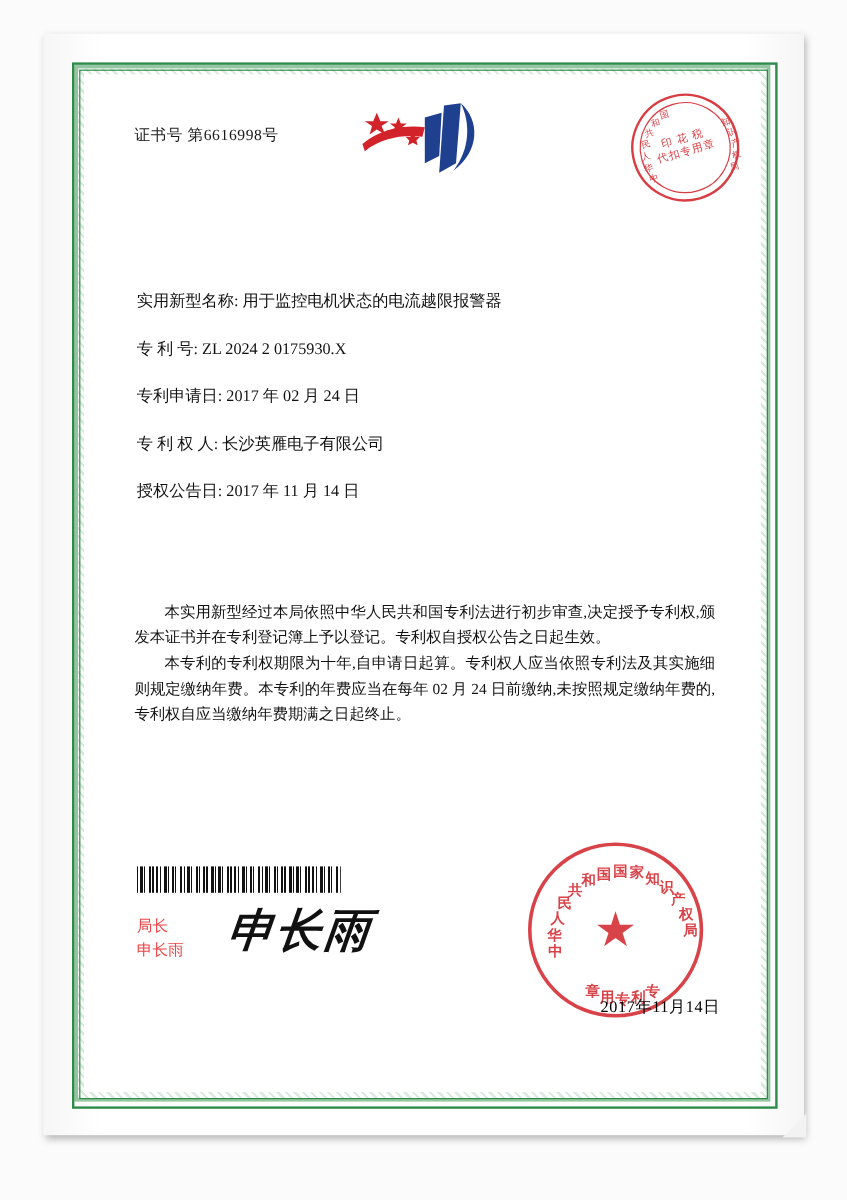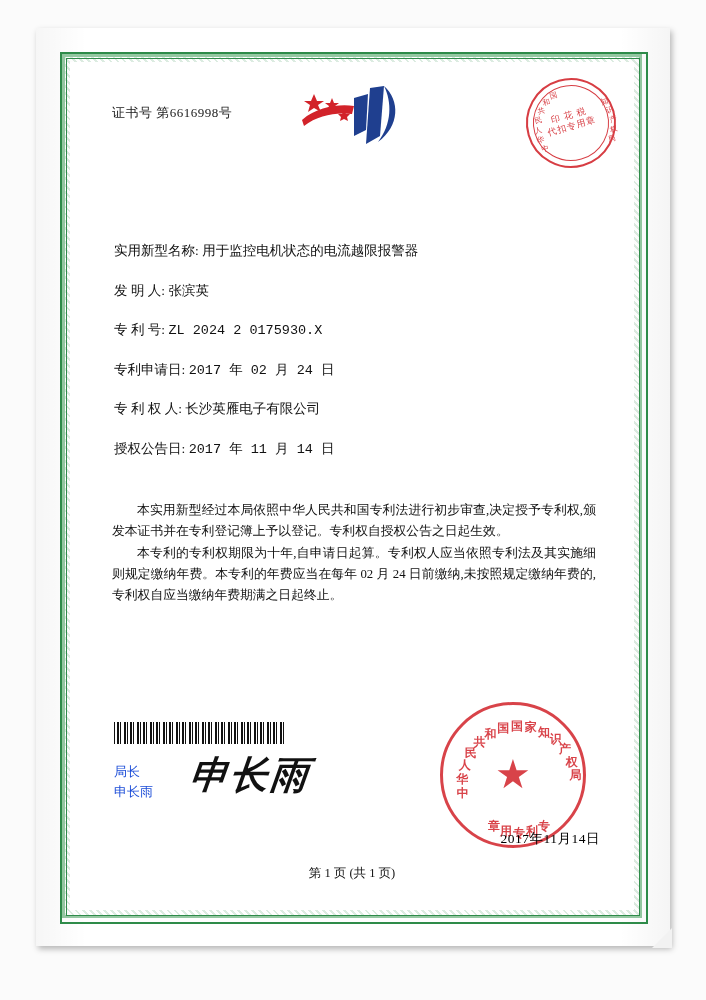--- a/index.html
+++ b/index.html
@@ -161,21 +161,21 @@
   }
   .field {
     margin-bottom: 21.5px;
     white-space: nowrap;
   }
   .field .lbl {
     display: inline-block;
     font-family: "Liberation Serif", serif;
   }
   .field .val {
-    font-family: Liberation Mono, monospace;
+    font-family: Liberation Serif, serif;
   }
 
   .paras {
     position: absolute;
     left: 42px;
     top: 438px;
     width: 484px;
     font-size: 12.8px;
     line-height: 21px;
     color: #111;
@@ -199,21 +199,21 @@
       #111 0 1px, #fff 1px 3px, #111 3px 5px, #fff 5px 6px,
       #111 6px 7px, #fff 7px 10px, #111 10px 12px, #fff 12px 13px);
   }
 
   .signature-block {
     position: absolute;
     left: 44px;
     top: 700px;
     font-size: 13px;
     line-height: 20px;
-    color: #1d4ed8;
+    color: #ef4444;
   }
   .handwriting {
     position: absolute;
     left: 120px;
     top: 688px;
     font-size: 38px;
     font-family: "DejaVu Serif", serif;
     font-style: italic;
     font-weight: bold;
     letter-spacing: 2px;
@@ -318,24 +318,20 @@
         <span style="transform:rotate(125deg) translate(0,-38px) rotate(-125deg)">局</span>
       </div>
       <div class="mid">印 花 税<br>代扣专用章</div>
     </div>
 
 
     <div class="fields">
       <div class="field">
         <span class="lbl">实用新型名称:</span>
         <span class="val">用于监控电机状态的电流越限报警器</span>
-      </div>
-      <div class="field">
-        <span class="lbl">发 明 人:</span>
-        <span class="val">张滨英</span>
       </div>
       <div class="field">
         <span class="lbl">专 利 号:</span>
         <span class="val">ZL 2024 2 0175930.X</span>
       </div>
       <div class="field">
         <span class="lbl">专利申请日:</span>
         <span class="val">2017 年 02 月 24 日</span>
       </div>
       <div class="field">
@@ -382,16 +378,15 @@
         <span style="transform:rotate(150deg) translate(0,-50px) rotate(-150deg)">专</span>
         <span style="transform:rotate(165deg) translate(0,-50px) rotate(-165deg)">利</span>
         <span style="transform:rotate(180deg) translate(0,-50px) rotate(-180deg)">专</span>
         <span style="transform:rotate(195deg) translate(0,-50px) rotate(-195deg)">用</span>
         <span style="transform:rotate(210deg) translate(0,-50px) rotate(-210deg)">章</span>
       </div>
     </div>
 
     <div class="seal-date">2017年11月14日</div>
 
-    <div class="page-no">第 1 页 (共 1 页)</div>
 
   </div>
 </div>
 
 </body></html>

